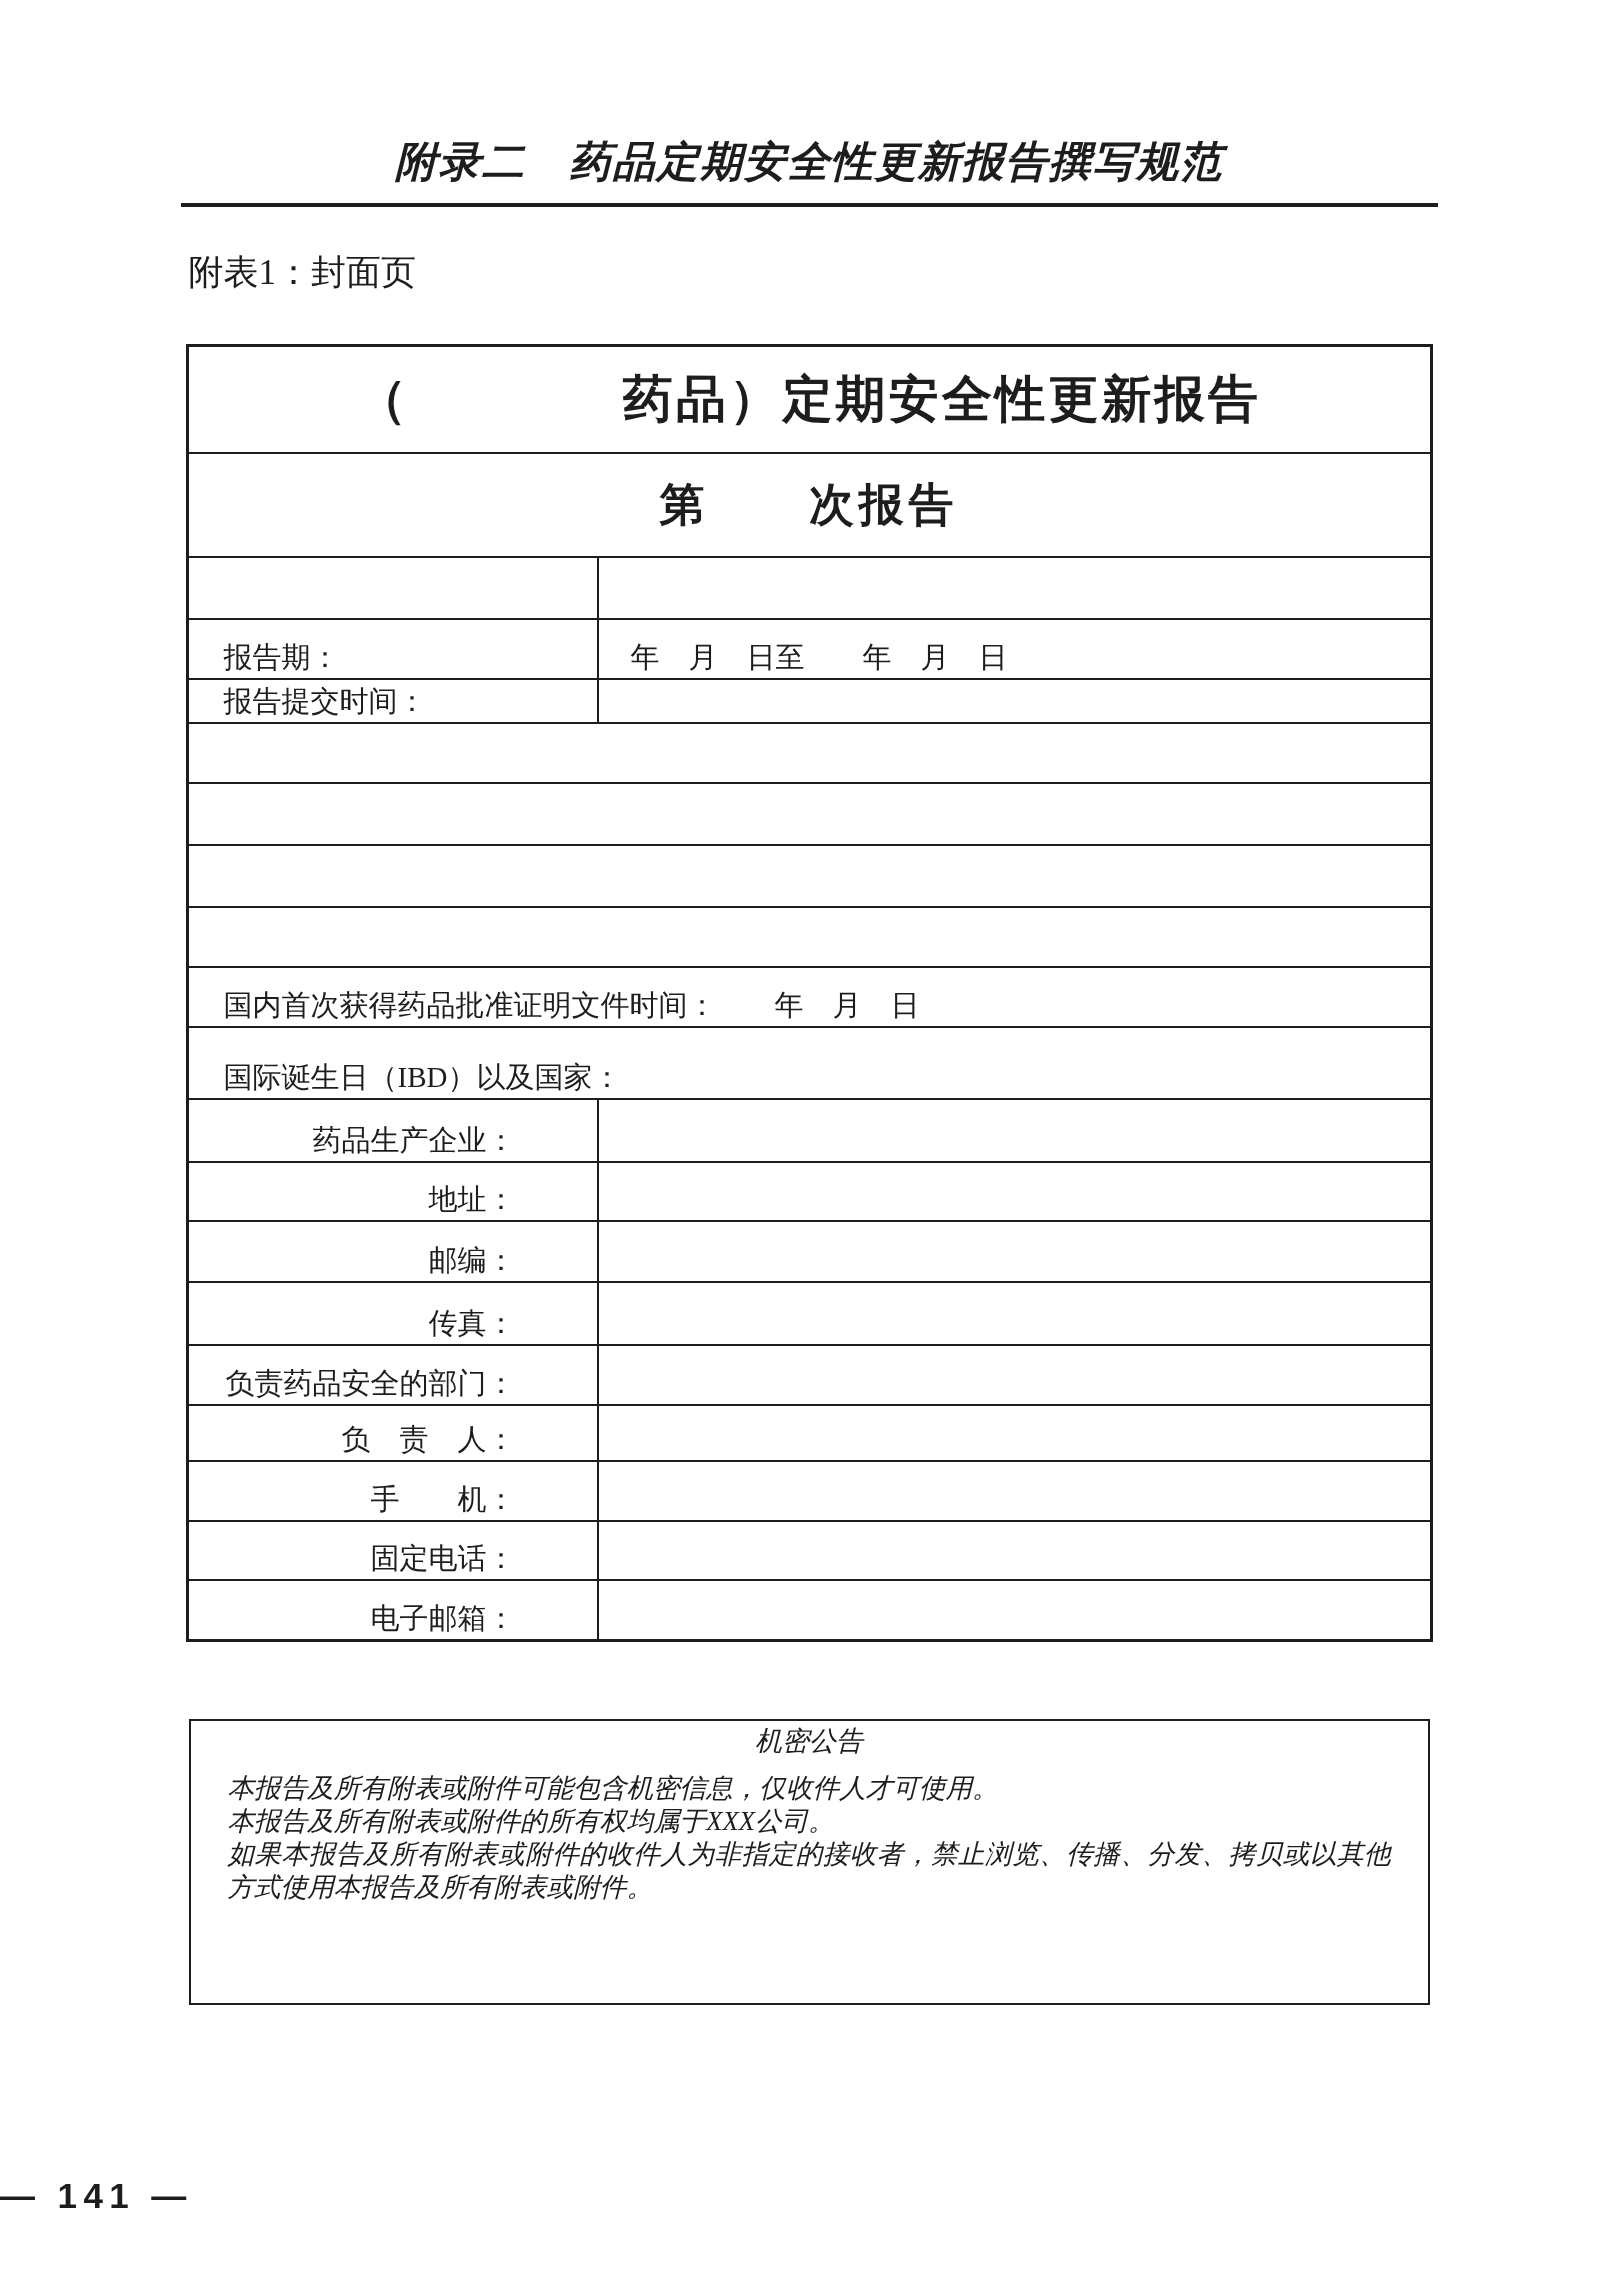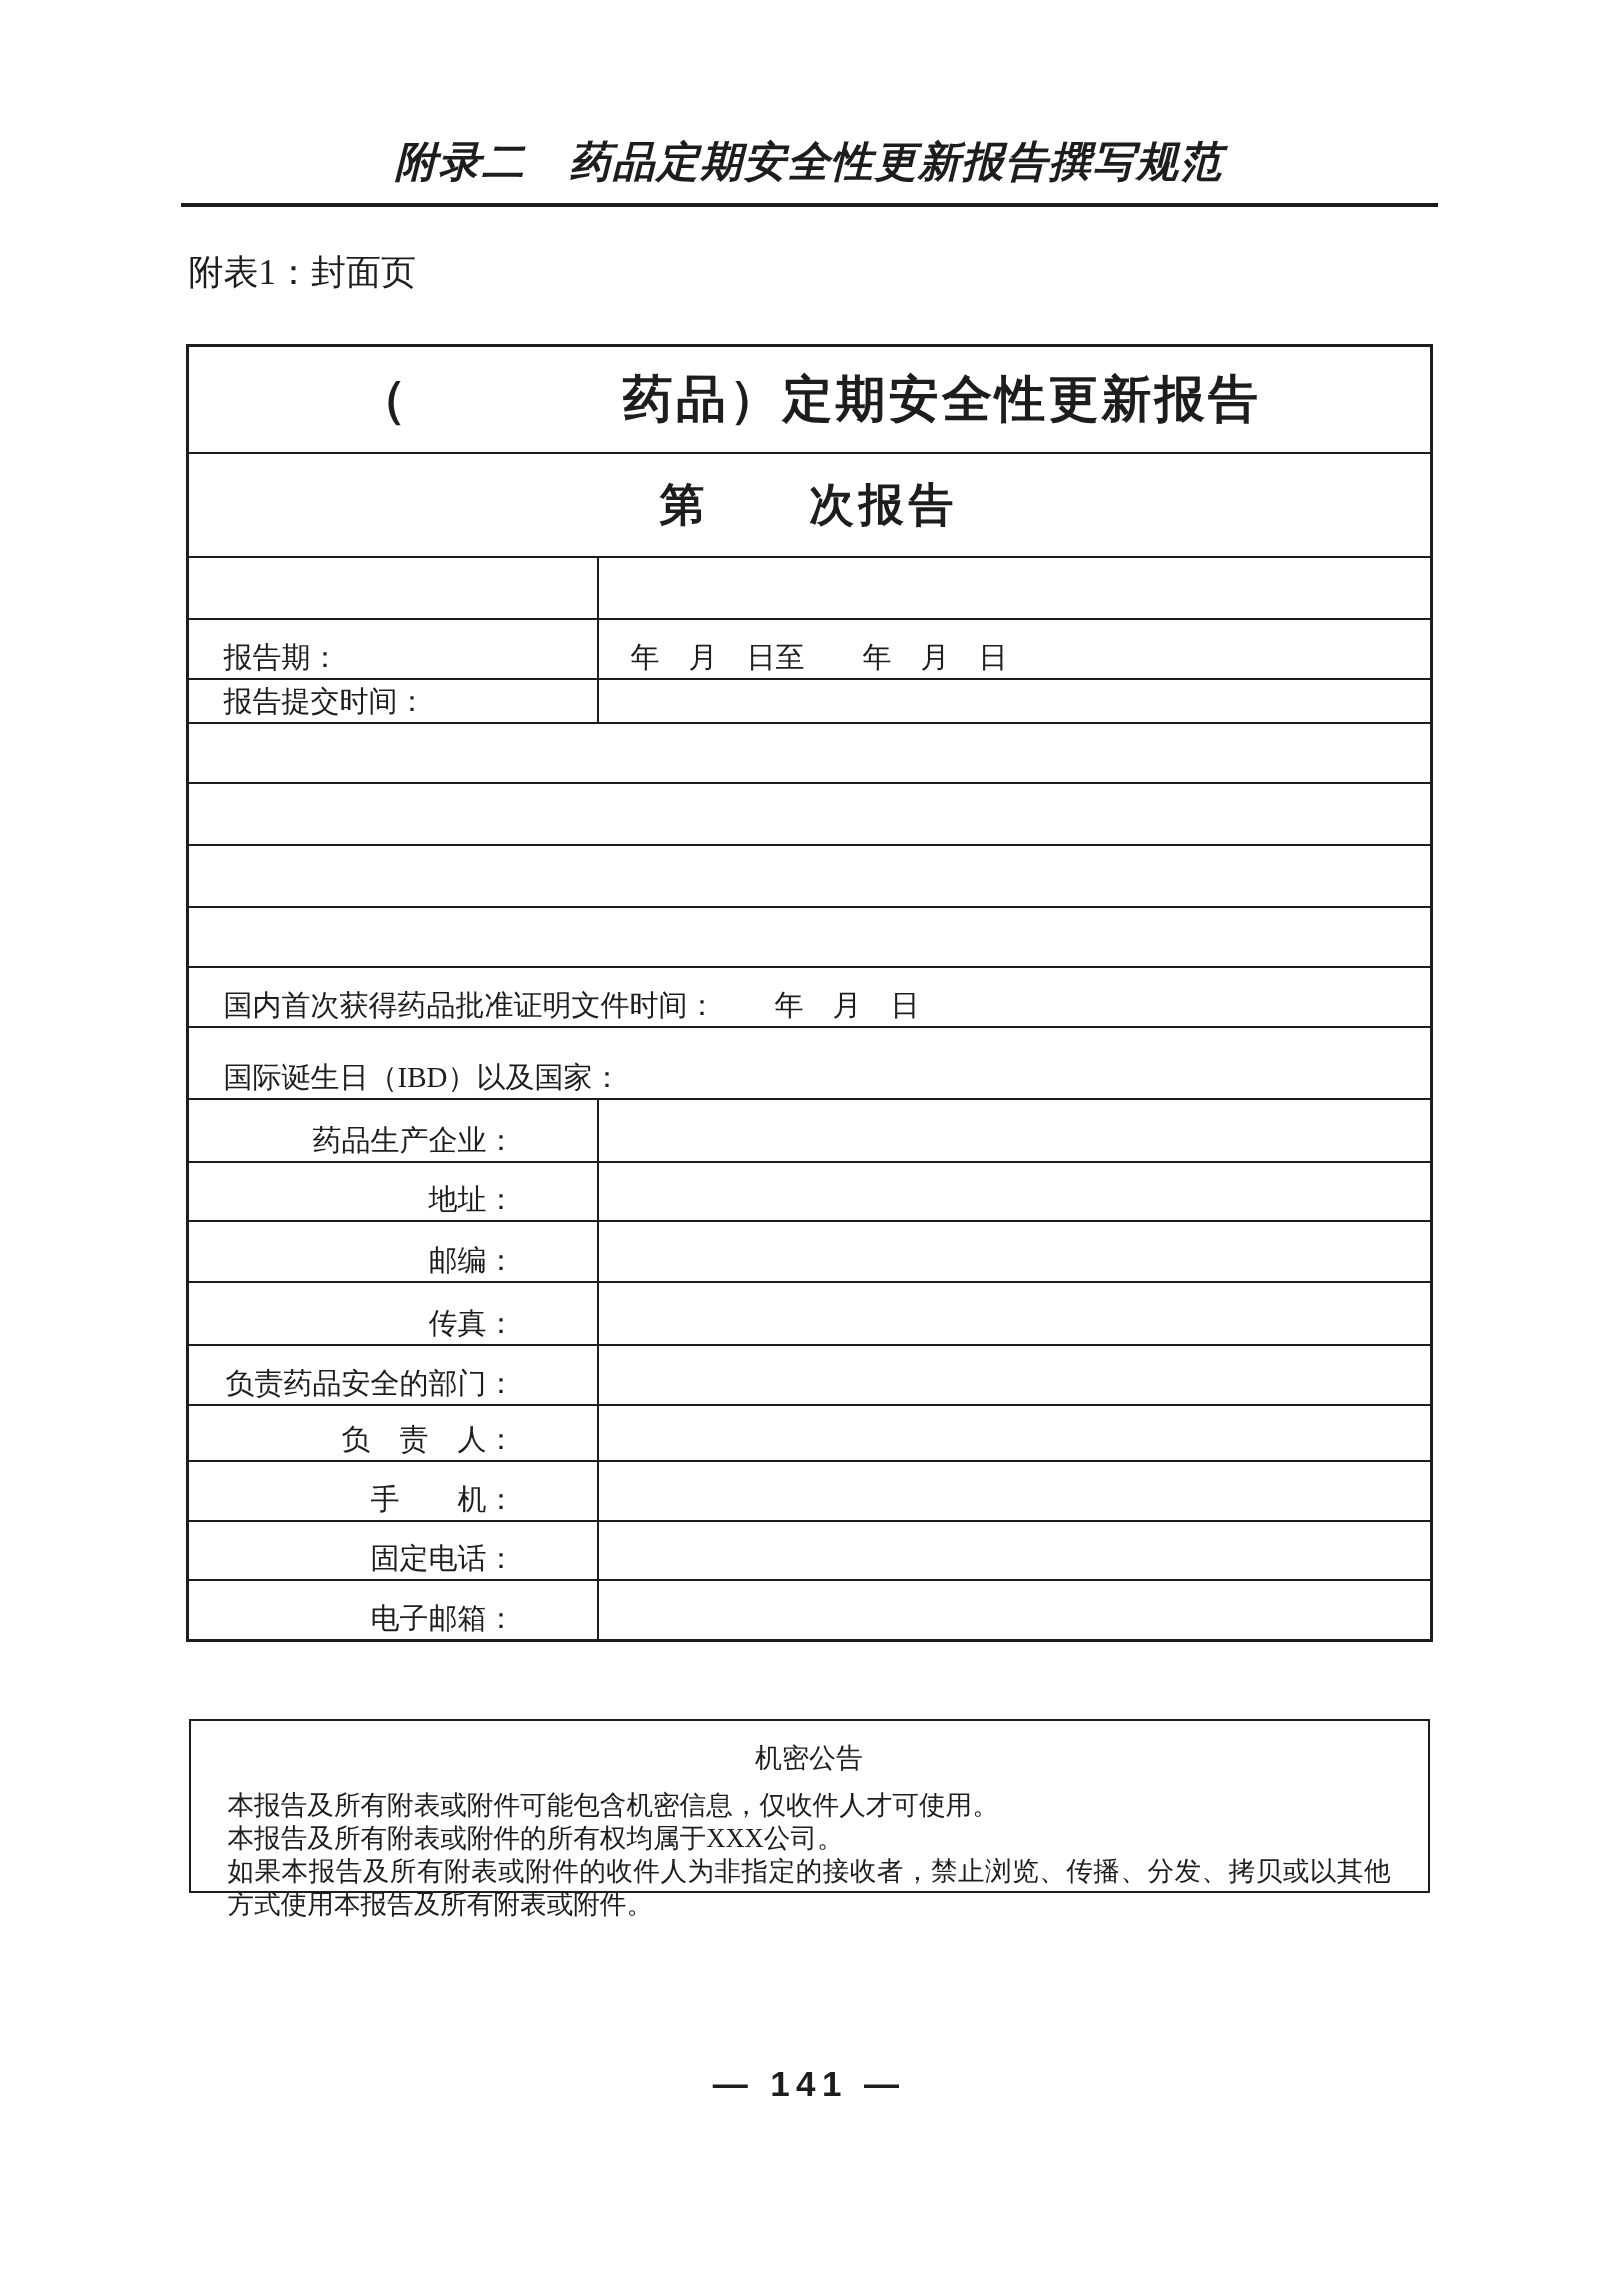--- a/index.html
+++ b/index.html
@@ -39,30 +39,31 @@
   }
   .cell{display:flex;align-items:flex-end;box-sizing:border-box;font-size:29px;}
   .cell-left{width:410px;border-right:2.4px solid #1d1d1d;}
   .cell-left.lab-left{justify-content:flex-start;padding-left:35px;}
   .cell-left.lab-right{justify-content:flex-end;padding-right:81px;text-align:right;}
   .cell-right{flex:1;padding-left:32px;}
   .cell-wide{flex:1;padding-left:35px;}
 
   
   .conf-box{
-    width:1241px;height:174px;margin:77px auto 0;
+    width:1241px;height:286px;margin:77px auto 0;
     border:2.4px solid #1d1d1d;box-sizing:border-box;
-    padding:21px 37px 0;
+    padding:4px 37px 0;
+    font-style:italic;
   }
   .conf-title{text-align:center;font-size:27px;line-height:1.25;margin:0 0 13px 0;}
   .conf-box p{margin:0;font-size:26.6px;line-height:1.24;text-align:justify;}
 
   
   .page-number{
-    margin-top:171px;text-align:center;
+    margin-top:171px;
     font-family:"Liberation Sans","DejaVu Sans",sans-serif;
     font-weight:600;font-size:35px;letter-spacing:6.4px;
   }
 </style>
 </head>
 <body>
 
 <div class="sheet">
 
   <div>

